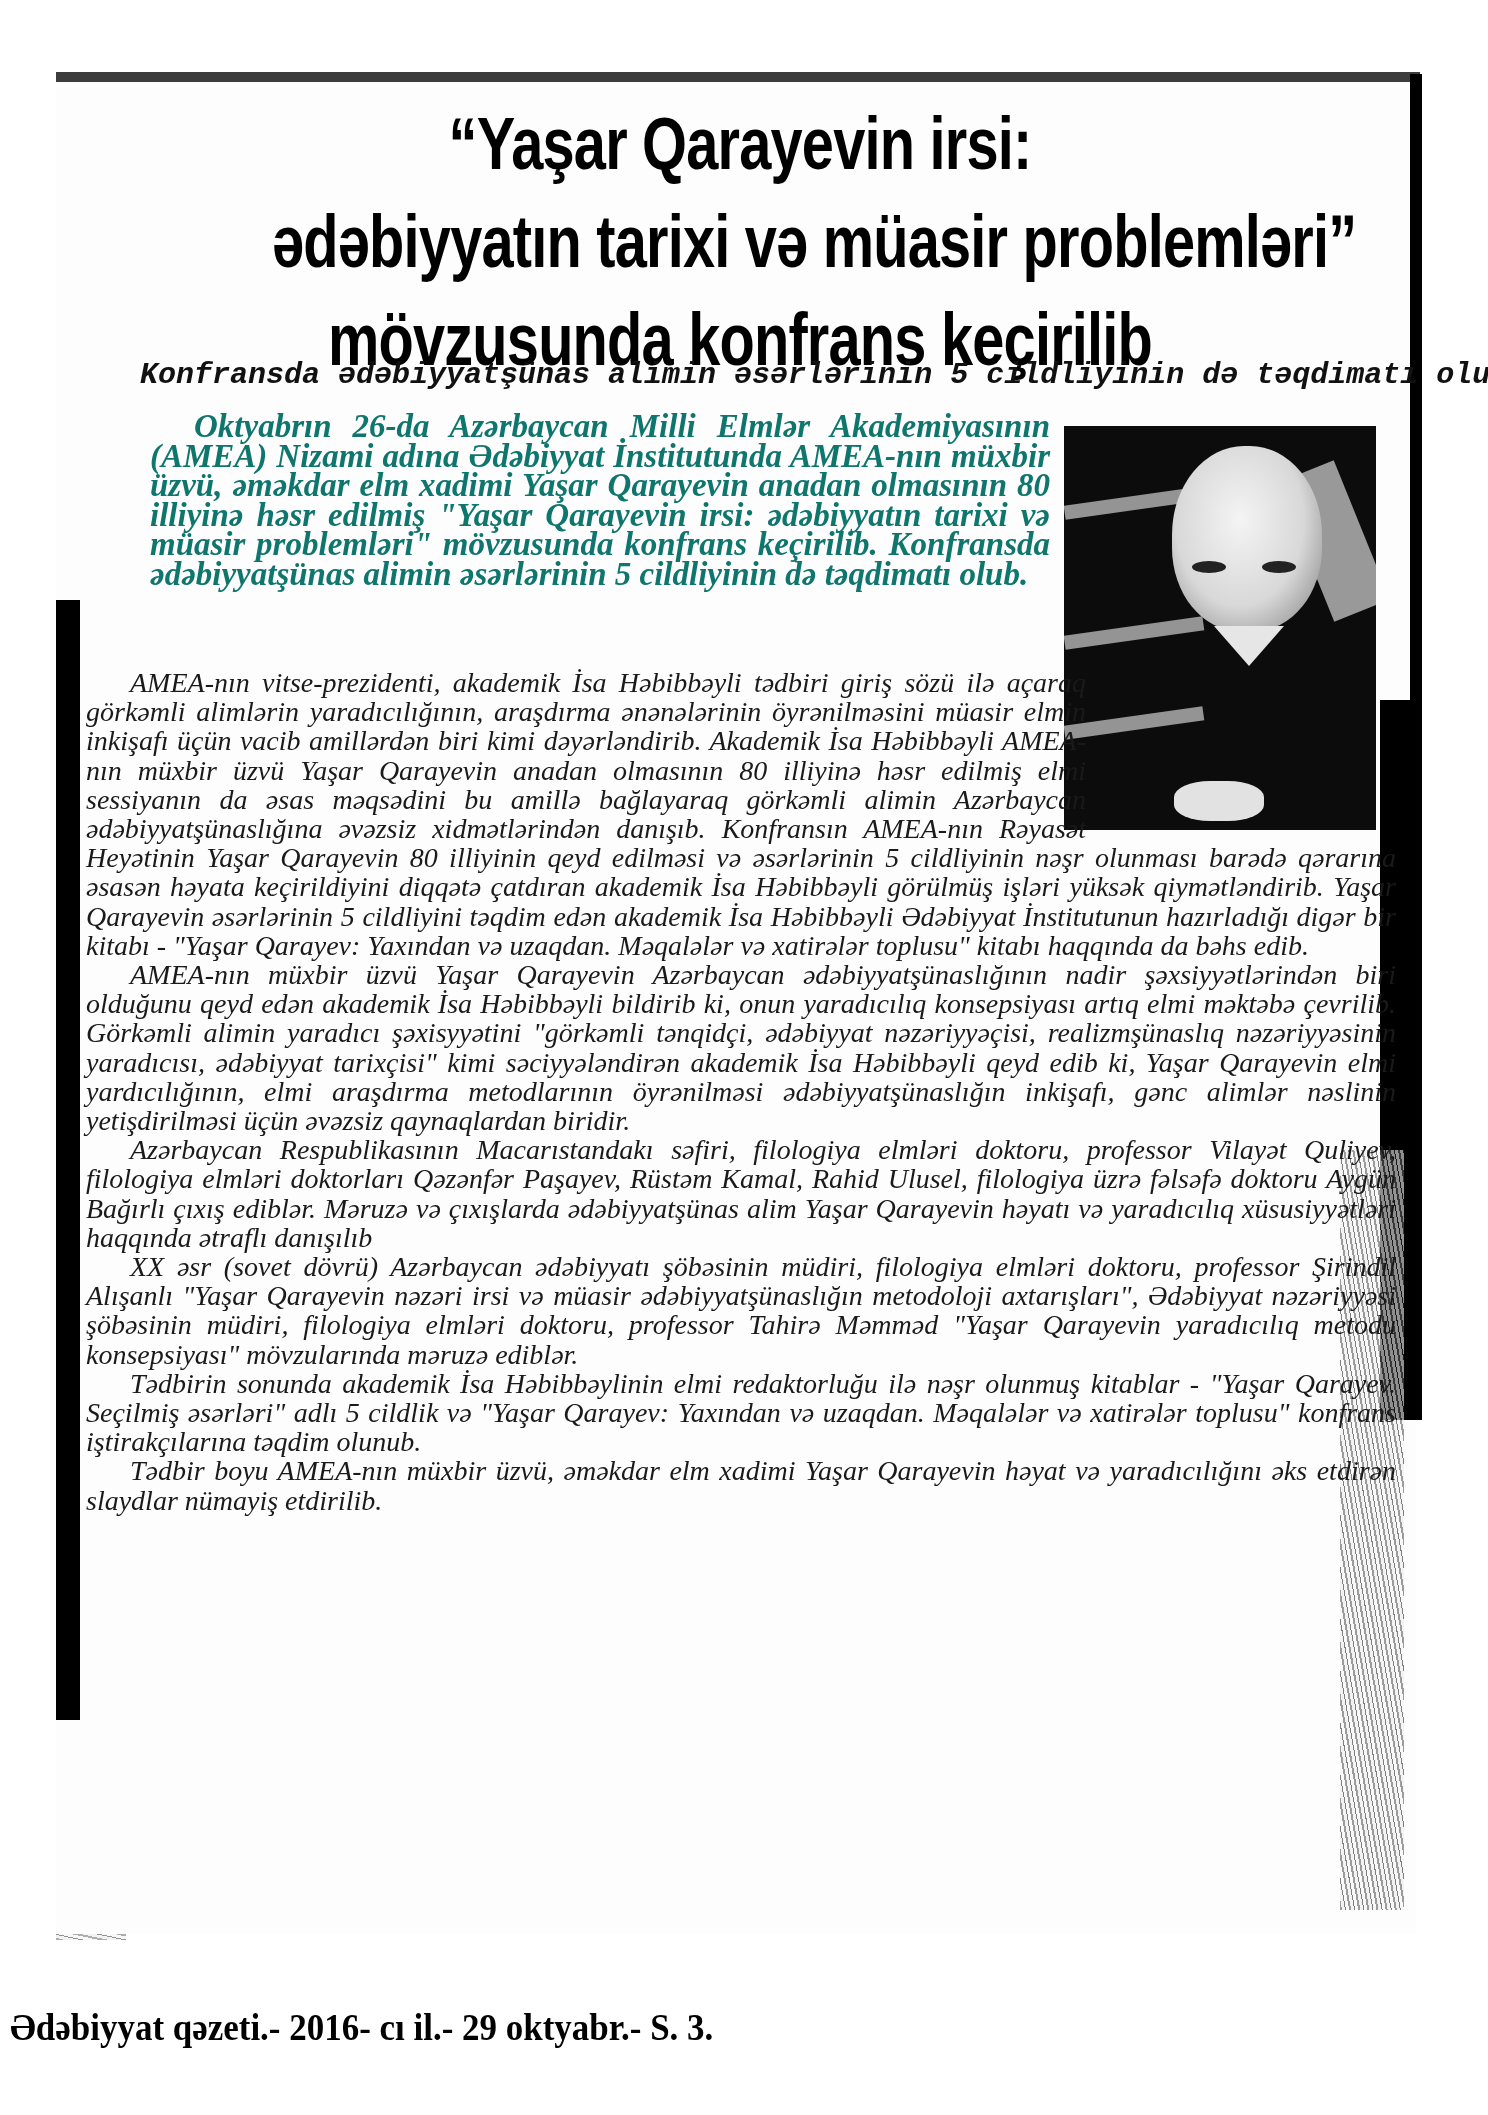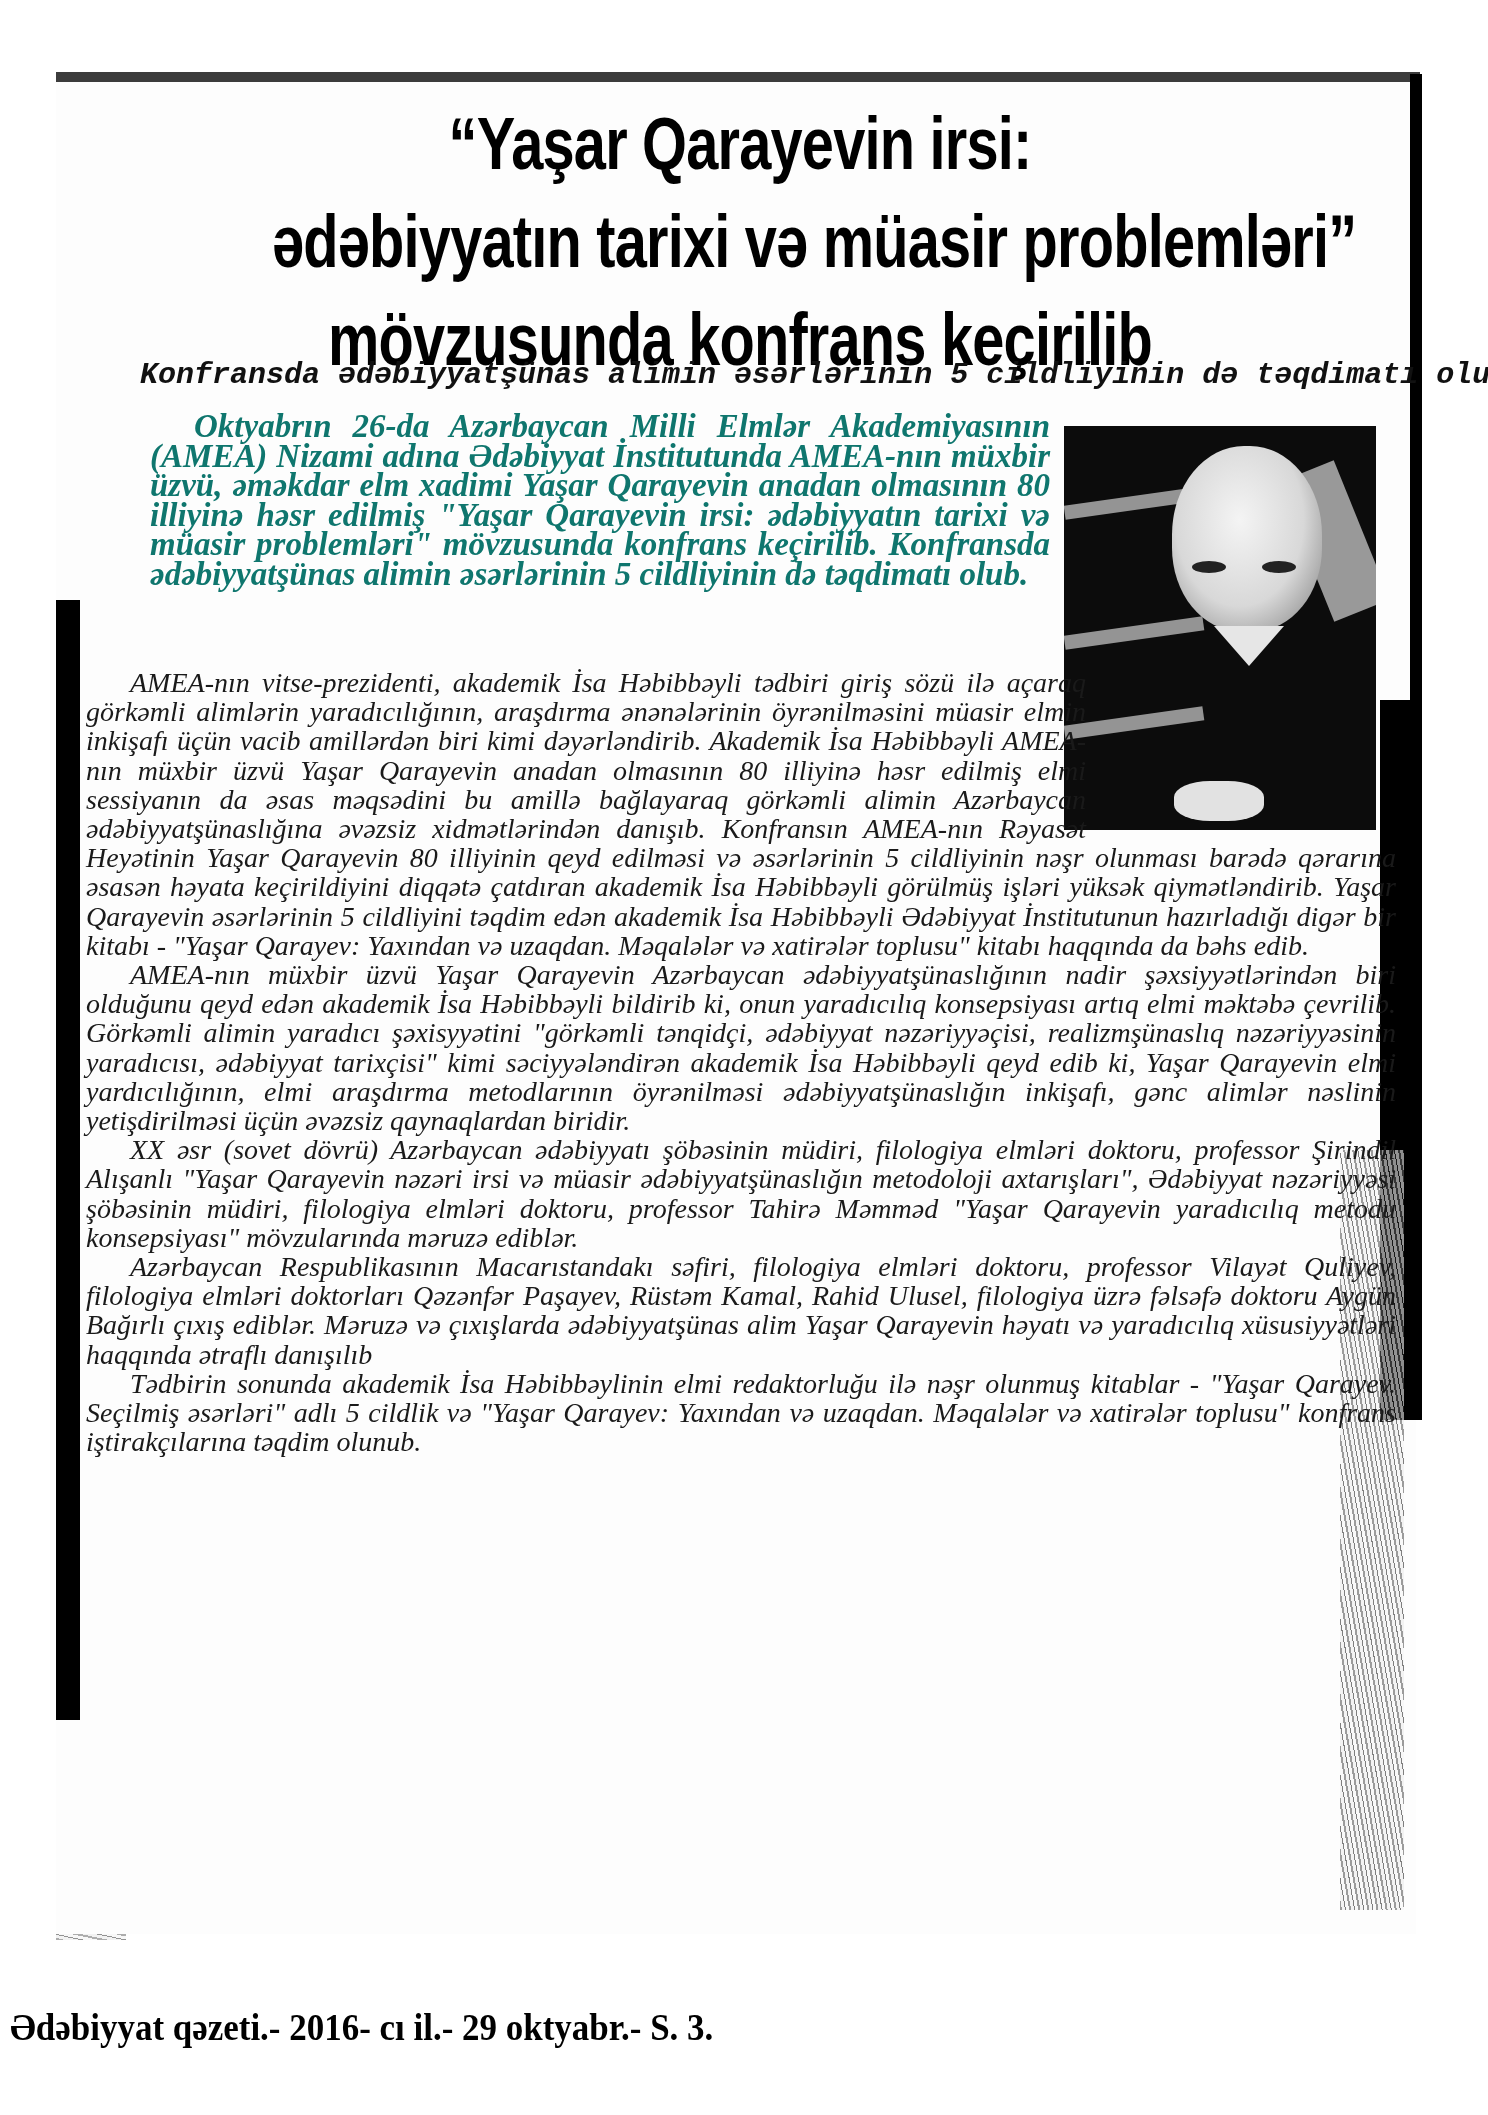--- a/index.html
+++ b/index.html
@@ -95,18 +95,19 @@
   <div class="collar"></div>
   <div class="hand"></div>
 </div>
 
 <div class="lead">Oktyabrın 26-da Azərbaycan Milli Elmlər Akademiyasının (AMEA) Nizami adına Ədəbiyyat İnstitutunda AMEA-nın müxbir üzvü, əməkdar elm xadimi Yaşar Qarayevin anadan olmasının 80 illiyinə həsr edilmiş "Yaşar Qarayevin irsi: ədəbiyyatın tarixi və müasir problemləri" mövzusunda konfrans keçirilib. Konfransda ədəbiyyatşünas alimin əsərlərinin 5 cildliyinin də təqdimatı olub.</div>
 
 <div class="body">
   <div class="wrap-float"></div>
   <p class="p">AMEA-nın vitse-prezidenti, akademik İsa Həbibbəyli tədbiri giriş sözü ilə açaraq görkəmli alimlərin yaradıcılığının, araşdırma ənənələrinin öyrənilməsini müasir elmin inkişafı üçün vacib amillərdən biri kimi dəyərləndirib. Akademik İsa Həbibbəyli AMEA-nın müxbir üzvü Yaşar Qarayevin anadan olmasının 80 illiyinə həsr edilmiş elmi sessiyanın da əsas məqsədini bu amillə bağlayaraq görkəmli alimin Azərbaycan ədəbiyyatşünaslığına əvəzsiz xidmətlərindən danışıb. Konfransın AMEA-nın Rəyasət Heyətinin Yaşar Qarayevin 80 illiyinin qeyd edilməsi və əsərlərinin 5 cildliyinin nəşr olunması barədə qərarına əsasən həyata keçirildiyini diqqətə çatdıran akademik İsa Həbibbəyli görülmüş işləri yüksək qiymətləndirib. Yaşar Qarayevin əsərlərinin 5 cildliyini təqdim edən akademik İsa Həbibbəyli Ədəbiyyat İnstitutunun hazırladığı digər bir kitabı - "Yaşar Qarayev: Yaxından və uzaqdan. Məqalələr və xatirələr toplusu" kitabı haqqında da bəhs edib.</p>
   <p class="p">AMEA-nın müxbir üzvü Yaşar Qarayevin Azərbaycan ədəbiyyatşünaslığının nadir şəxsiyyətlərindən biri olduğunu qeyd edən akademik İsa Həbibbəyli bildirib ki, onun yaradıcılıq konsepsiyası artıq elmi məktəbə çevrilib. Görkəmli alimin yaradıcı şəxisyyətini "görkəmli tənqidçi, ədəbiyyat nəzəriyyəçisi, realizmşünaslıq nəzəriyyəsinin yaradıcısı, ədəbiyyat tarixçisi" kimi səciyyələndirən akademik İsa Həbibbəyli qeyd edib ki, Yaşar Qarayevin elmi yardıcılığının, elmi araşdırma metodlarının öyrənilməsi ədəbiyyatşünaslığın inkişafı, gənc alimlər nəslinin yetişdirilməsi üçün əvəzsiz qaynaqlardan biridir.</p>
+  <p class="p">Azərbaycan Respublikasının Macarıstandakı səfiri, filologiya elmləri doktoru, professor Vilayət Quliyev, filologiya elmləri doktorları Qəzənfər Paşayev, Rüstəm Kamal, Rahid Ulusel, filologiya üzrə fəlsəfə doktoru Aygün Bağırlı çıxış ediblər. Məruzə və çıxışlarda ədəbiyyatşünas alim Yaşar Qarayevin həyatı və yaradıcılıq xüsusiyyətləri haqqında ətraflı danışılıb</p>
   <p class="p">XX əsr (sovet dövrü) Azərbaycan ədəbiyyatı şöbəsinin müdiri, filologiya elmləri doktoru, professor Şirindil Alışanlı "Yaşar Qarayevin nəzəri irsi və müasir ədəbiyyatşünaslığın metodoloji axtarışları", Ədəbiyyat nəzəriyyəsi şöbəsinin müdiri, filologiya elmləri doktoru, professor Tahirə Məmməd "Yaşar Qarayevin yaradıcılıq metodu konsepsiyası" mövzularında məruzə ediblər.</p>
-  <p class="p">Azərbaycan Respublikasının Macarıstandakı səfiri, filologiya elmləri doktoru, professor Vilayət Quliyev, filologiya elmləri doktorları Qəzənfər Paşayev, Rüstəm Kamal, Rahid Ulusel, filologiya üzrə fəlsəfə doktoru Aygün Bağırlı çıxış ediblər. Məruzə və çıxışlarda ədəbiyyatşünas alim Yaşar Qarayevin həyatı və yaradıcılıq xüsusiyyətləri haqqında ətraflı danışılıb</p>
   <p class="p">Tədbirin sonunda akademik İsa Həbibbəylinin elmi redaktorluğu ilə nəşr olunmuş kitablar - "Yaşar Qarayev. Seçilmiş əsərləri" adlı 5 cildlik və "Yaşar Qarayev: Yaxından və uzaqdan. Məqalələr və xatirələr toplusu" konfrans iştirakçılarına təqdim olunub.</p>
+  <p class="p">Tədbir boyu AMEA-nın müxbir üzvü, əməkdar elm xadimi Yaşar Qarayevin həyat və yaradıcılığını əks etdirən slaydlar nümayiş etdirilib.</p>
 </div>
 
 <div class="citation">Ədəbiyyat qəzeti.- 2016- cı il.- 29 oktyabr.- S. 3.</div>
 
 </body></html>

